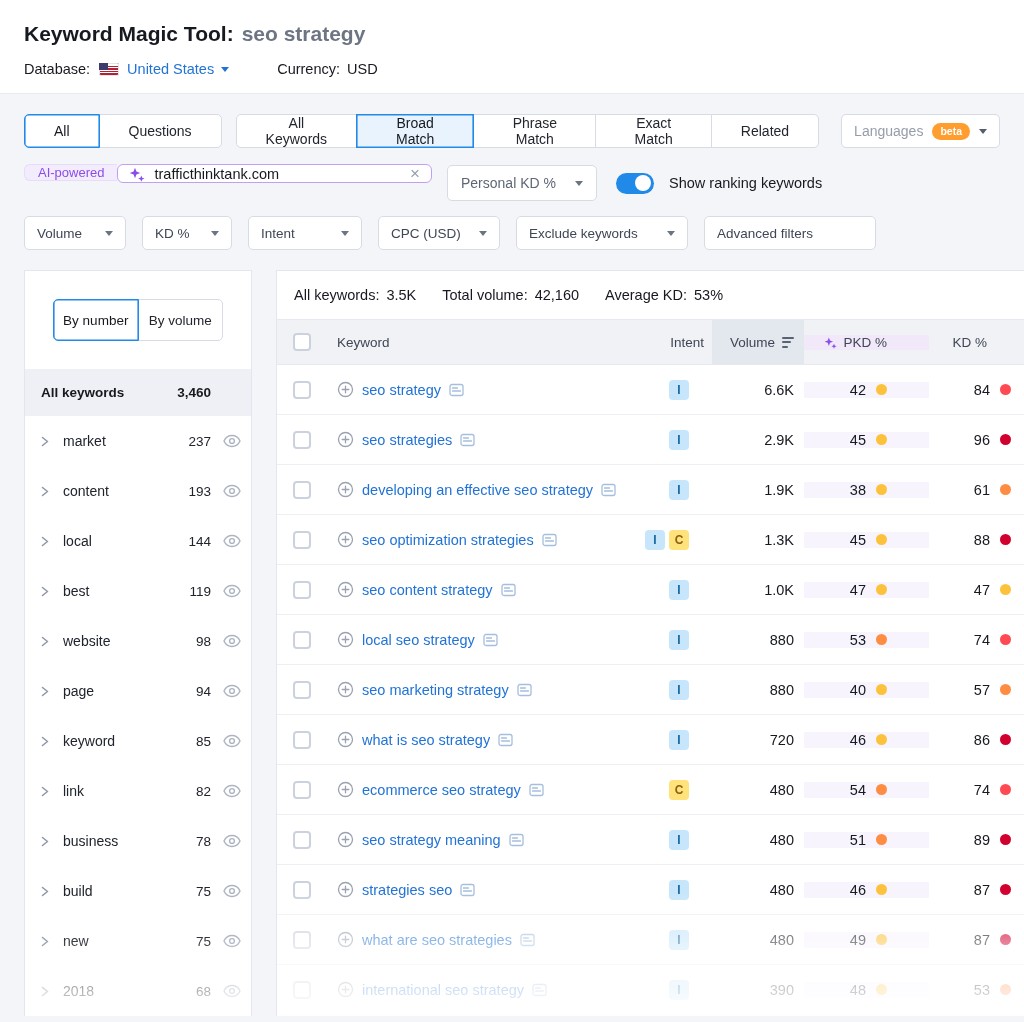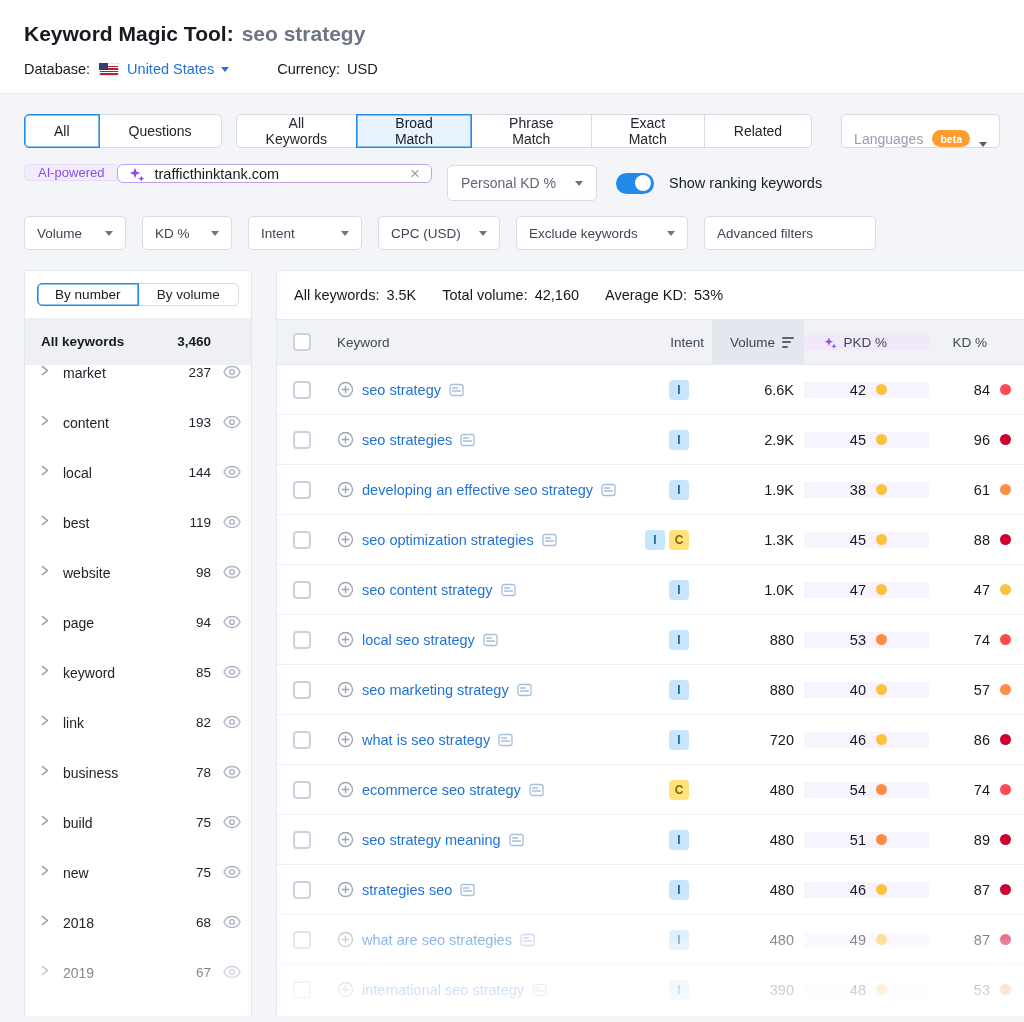--- a/index.html
+++ b/index.html
@@ -25,21 +25,21 @@
   .chev-down.dark{border-top-color:#565e6c}
 
   
   .tabs-row{display:flex;align-items:center;gap:14px;margin:20px 24px 0;height:34px}
   .btn-group{display:flex;height:34px}
   .tab{height:34px;padding:0 29px;background:#fff;border:1px solid #d7dbe4;font-size:14px;color:#23262e;margin-left:-1px;position:relative}
   .tab:first-child{border-radius:5px 0 0 5px;margin-left:0}
   .tab:last-child{border-radius:0 5px 5px 0}
   .tab.sel{border-color:var(--accent_blue);box-shadow:inset 0 0 0 0.6px var(--accent_blue);z-index:2;color:#16191f}
   .tab.sel.fill{background:#e9f3fd}
-  .lang-btn{display:flex;align-items:flex-end;gap:9px;height:34px;padding:0 12px;background:#fff;border:1px solid #d7dbe4;border-radius:5px;font-size:14px;color:#959dab;margin-left:15px}
+  .lang-btn{display:flex;align-items:center;gap:9px;height:34px;padding:0 12px;background:#fff;border:1px solid #d7dbe4;border-radius:5px;font-size:14px;color:#959dab;margin-left:8px}
   .beta{background:var(--beta_orange);color:#fff;font-size:10.5px;font-weight:700;padding:2.5px 8px;border-radius:9px}
 
   
   .search-row{display:flex;align-items:center;margin:16px 24px 0;gap:15px;height:38px}
   .search-box{display:flex;align-items:flex-start;height:38px;width:408px;flex:none}
   .ai-chip{display:flex;align-items:center;background:#f3ecfd;color:var(--accent_purple);font-size:13px;padding:0 13px;border-radius:6px 0 0 6px;border:1px solid #e8dcfb;border-right:none;flex:none}
   .input-wrap{flex:1;display:flex;align-items:center;background:#fff;border:1.5px solid #c1a0f2;border-radius:6px;padding:0 11px;gap:9px}
   .sparkle{display:flex;color:var(--accent_purple);flex:none}
   .input-wrap input{border:none;outline:none;font-size:14.5px;color:#16191f;flex:1;min-width:0;background:transparent}
   .clear-x{color:#98a0ae;font-size:17px;line-height:1;flex:none}
@@ -59,28 +59,28 @@
   .filter-pill:nth-of-type(4){width:122px}
   .filter-pill:nth-of-type(5){width:172px}
   .filter-pill:nth-of-type(6){width:172px}
   .filter-pill:nth-of-type(7){width:170px}
 
   
   .content{display:flex;gap:24px;margin:20px 0 0 24px;height:746px}
 
   
   .sidebar{width:228px;flex:none;background:#fff;border:1px solid #e3e6ee;border-bottom:none;position:relative;overflow:hidden}
-  .side-tabs{display:flex;margin:12px;height:23px}
+  .side-tabs{display:flex;margin:28px;height:42px}
   .side-tab{flex:1;display:flex;align-items:center;justify-content:center;font-size:13.5px;color:#23262e;background:#fff;border:1px solid #d7dbe4;margin-left:-1px;padding:0}
   .side-tab:first-child{border-radius:5px 0 0 5px;margin-left:0}
   .side-tab:last-child{border-radius:0 5px 5px 0}
   .side-tab.sel{border-color:var(--accent_blue);box-shadow:inset 0 0 0 0.6px var(--accent_blue);z-index:1;color:#16191f}
   .all-row{display:flex;align-items:center;background:#eef0f5;padding:0 40px 0 16px;height:47px;font-size:13.5px;font-weight:700;color:#16191f}
   .all-count{margin-left:auto}
-  .side-item{display:flex;height:50px;padding:0 10px 0 16px;font-size:14px;color:#20242c;cursor:pointer}
+  .side-item{display:flex;align-items:center;height:50px;padding:0 10px 0 16px;font-size:14px;color:#20242c;cursor:pointer}
   .chev-r{display:flex;flex:none;width:9px}
   .g-label{margin-left:13px}
   .g-count{margin-left:auto;font-size:13.5px;min-width:28px;text-align:right}
   .eye{margin-left:12px;display:flex;flex:none}
   .side-fade{position:absolute;left:0;right:0;bottom:0;height:85px;background:linear-gradient(180deg,rgba(255,255,255,0),rgba(255,255,255,.92));pointer-events:none}
 
   
   .table-card{flex:none;width:770px;background:#fff;border:1px solid #e3e6ee;border-bottom:none;position:relative;overflow:hidden}
   .summary{display:flex;align-items:center;gap:26px;padding:0 17px;height:48px;font-size:14.5px}
   .stat .lab{margin-right:7px}

